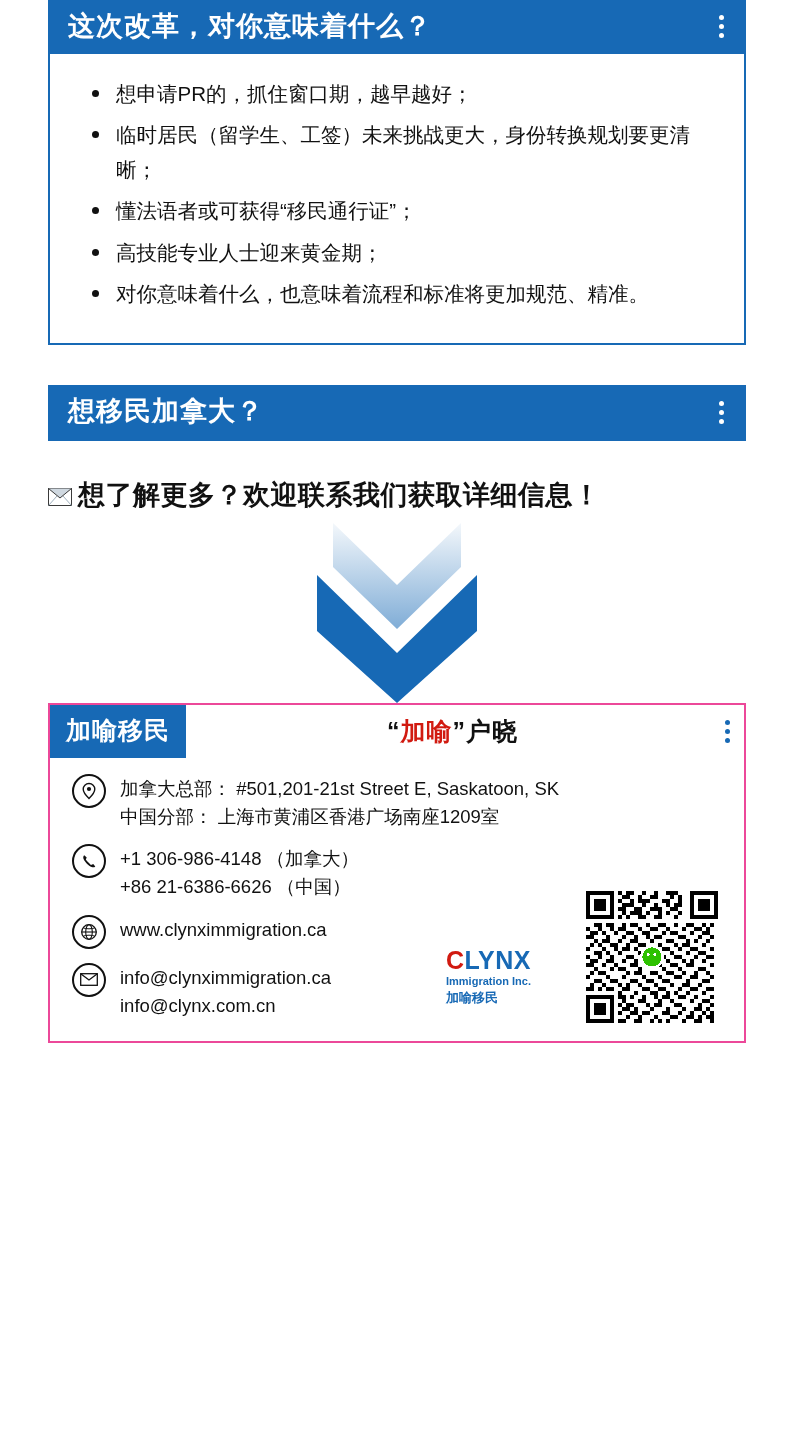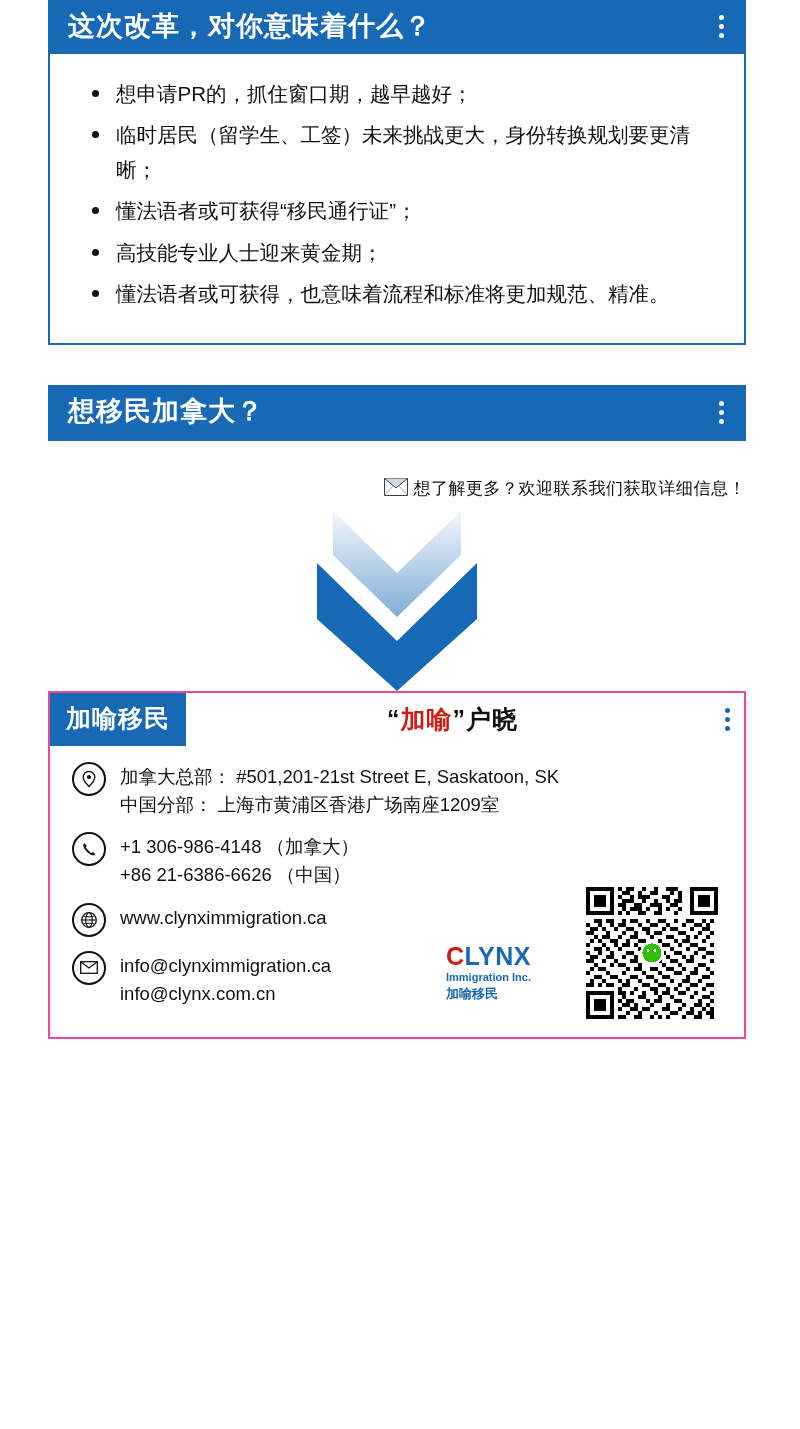--- a/index.html
+++ b/index.html
@@ -94,23 +94,23 @@
   .pin {
     font-size: 19px;
   }
 
   
   .gap-1 { height: 40px; }
   .gap-2 { height: 30px; }
 
   
   .contact-line {
-    text-align: right;
-    font-size: 17px;
-    font-weight: normal;
+    text-align: left;
+    font-size: 27px;
+    font-weight: bold;
     padding: 6px 0 0 0;
     letter-spacing: 0.5px;
   }
   .env-icon {
     display: inline-block;
     vertical-align: -2px;
     margin-right: 6px;
   }
 
   
@@ -165,21 +165,21 @@
   }
   .footer-kebab span {
     display: block;
     width: 5px;
     height: 5px;
     background: #1769b5;
     border-radius: 50%;
   }
 
   .footer-body {
-    padding: 16px 22px 16px 22px;
+    padding: 16px 22px 8px 22px;
     position: relative;
     min-height: 250px;
     box-sizing: border-box;
   }
   .info-row {
     display: flex;
     align-items: flex-start;
     margin-bottom: 14px;
   }
   .ico {
@@ -250,21 +250,21 @@
           <span></span>
           <span></span>
       </div>
     </div>
     <div class="card-body">
       <ul class="bullets">
         <li>想申请PR的，抓住窗口期，越早越好；</li>
         <li>临时居民（留学生、工签）未来挑战更大，身份转换规划要更清晰；</li>
         <li>懂法语者或可获得“移民通行证”；</li>
         <li>高技能专业人士迎来黄金期；</li>
-        <li>懂法语者或可获得，也意味着流程和标准将更加规范、精准。</li>
+        <li>对你意味着什么，也意味着流程和标准将更加规范、精准。</li>
       </ul>
     </div>
   </div>
 
   <div class="gap-1"></div>
 
   <div class="card">
     <div class="card-header">
       <div class="card-title">想移民加拿大？</div>
       <div class="kebab">

